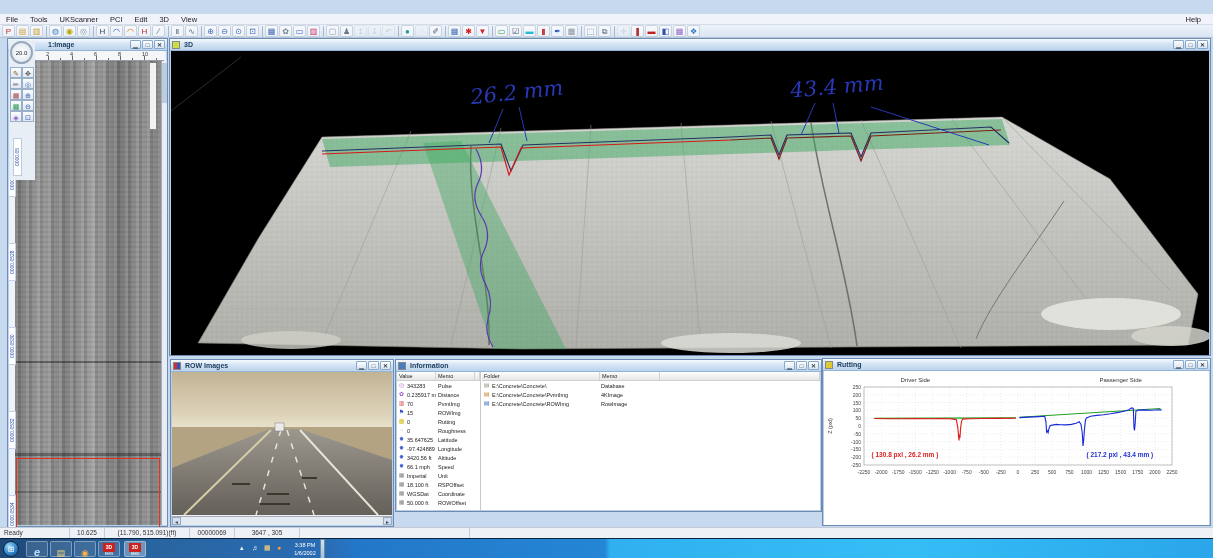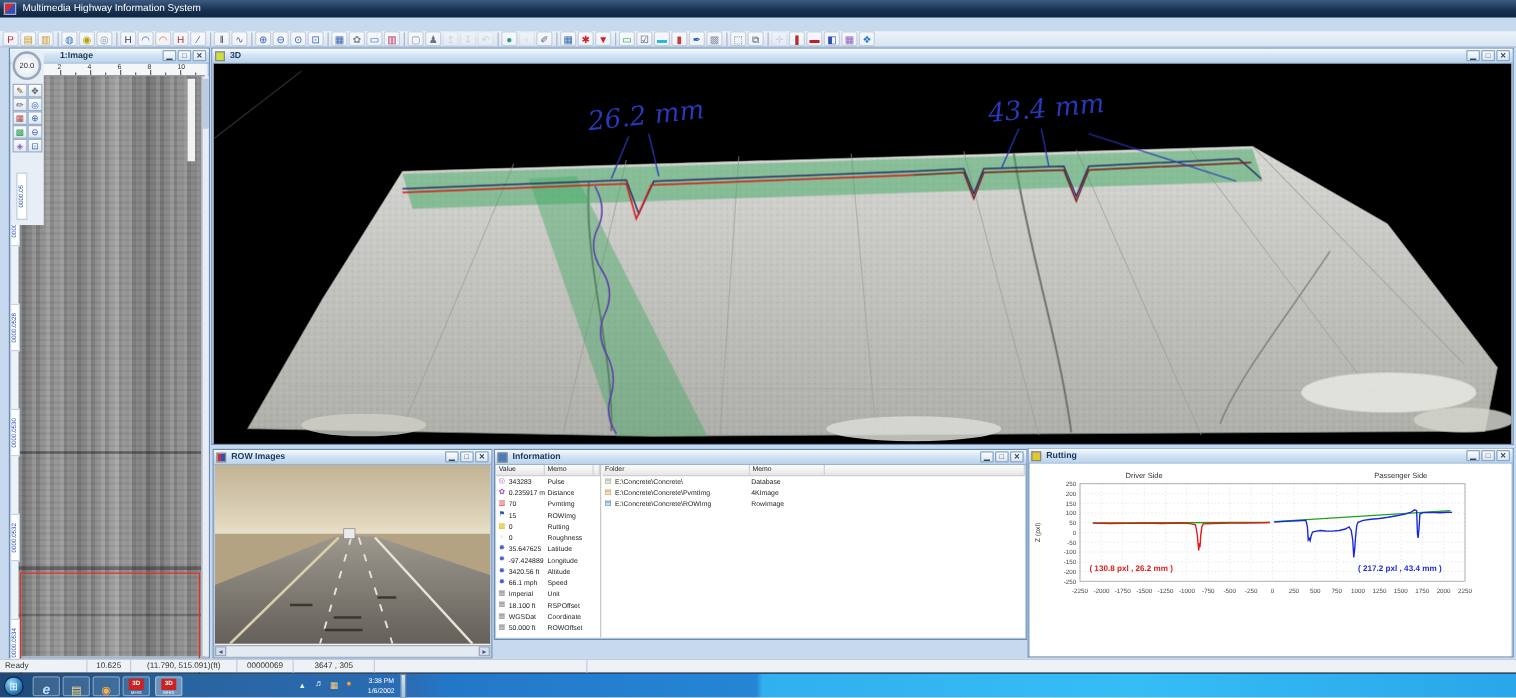--- a/index.html
+++ b/index.html
@@ -124,25 +124,25 @@
   #clock { position:absolute; left:290px; top:2px; width:30px; color:#fff; font-size:5.5px;
     text-align:center; line-height:8px; }
   #show-desktop { position:absolute; left:320px; top:0; width:5px; height:20px;
     background:linear-gradient(#cfe2f2,#9fc2de); border:1px solid #6c8aa6; }
 </style>
 </head>
 <body>
 
 <div id="screen">
 
-  <div id="titlebar" class="abs">
-    <div id="app-icon" class="abs"></div>
-    <span>Multimedia Highway Information System</span>
+
+  <div id="menubar" class="abs">
+    <span id="menu-items"><span class="menu-item">File</span><span class="menu-item">Tools</span><span class="menu-item">UKScanner</span><span class="menu-item">PCI</span><span class="menu-item">Edit</span><span class="menu-item">3D</span><span class="menu-item">View</span></span>
+    <span id="menu-help" class="menu-item">Help</span>
   </div>
-
 
   <div id="toolbar" class="abs">
       <span class="tb-icon" style="color: rgb(192, 40, 40);">P</span>
       <span class="tb-icon" style="color: rgb(200, 152, 42);">▤</span>
       <span class="tb-icon" style="color: rgb(200, 152, 42);">▥</span>
       <span class="tb-sep"></span>
       <span class="tb-icon" style="color: rgb(58, 122, 191);">◍</span>
       <span class="tb-icon" style="color: rgb(184, 164, 0);">◉</span>
       <span class="tb-icon" style="color: rgb(138, 148, 164);">◎</span>
       <span class="tb-sep"></span>

